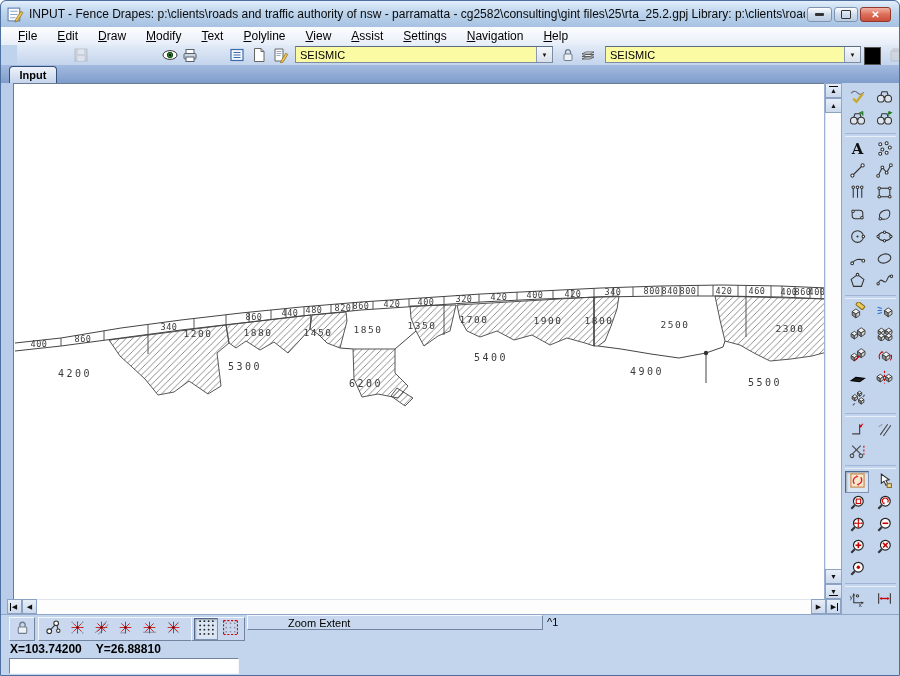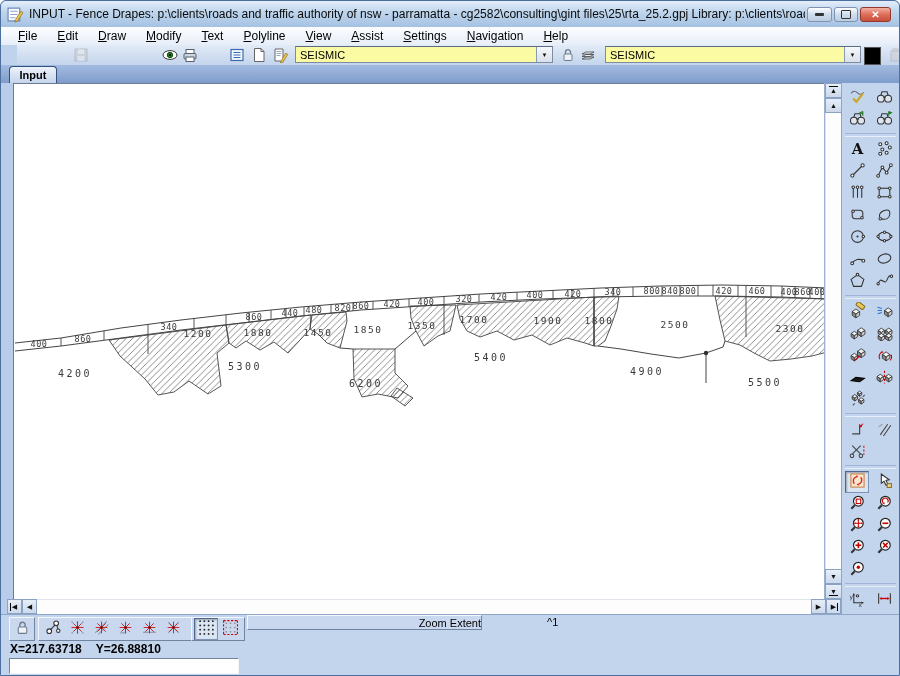--- a/index.html
+++ b/index.html
@@ -68,22 +68,22 @@
   .icon-cell{width:24px;height:22px;display:flex;align-items:center;justify-content:center;border:1px solid transparent;box-sizing:border-box;}
   .icon-cell svg{width:17px;height:17px;}
   .icon-cell.pressed{border:1px solid #7f94b5;border-top-color:#50678c;border-left-color:#50678c;
     background:#dbe6f5;box-shadow:inset 1px 1px 2px rgba(0,0,0,.3);}
   
   #bottom{position:absolute;left:0;top:613px;width:100%;height:61px;background:#c3d4ed;border-top:1px solid #8fa6c8;}
   .box3d{border:1px solid;border-color:#f3f7fc #70849f #70849f #f3f7fc;background:#c9d8ee;box-sizing:border-box;}
   #bt-lock{position:absolute;left:8px;top:2px;width:26px;height:24px;display:flex;align-items:center;justify-content:center;}
   #bt-group{position:absolute;left:37px;top:2px;height:24px;display:flex;align-items:center;padding:0 2px;}
   #bt-grid{position:absolute;left:190px;top:2px;height:24px;display:flex;align-items:center;padding:0 2px;}
-  #zoom-extent-box{position:absolute;left:246px;top:0px;width:235px;height:15px;
-    font-size:11px;color:#000;text-align:right;line-height:14px;padding-left:40px;}
+  #zoom-extent-box{position:absolute;left:246px;top:0px;width:296px;height:15px;
+    font-size:11px;color:#000;text-align:left;line-height:14px;padding-left:40px;}
   #scale-note{position:absolute;left:546px;top:1px;font-size:11px;color:#000;}
   #coords{position:absolute;left:9px;top:27px;font-size:12px;font-weight:bold;color:#000;}
   #coords span{margin-right:14px;}
   #cmdbox{position:absolute;left:8px;top:43px;width:228px;height:14px;background:#fff;
     border:1px solid #70849f;border-bottom-color:#f3f7fc;border-right-color:#f3f7fc;}
 </style>
 </head>
 <body>
 
 <div id="win">
@@ -802,19 +802,19 @@
                 <circle cx="12" cy="12" r=".8"></circle>
               </g>
               <path d="M1.5,1.5 v13 M14.5,1.5 v13" stroke="#c00" stroke-dasharray="2,1.5"></path>
               <path d="M1.5,1.5 h13 M1.5,14.5 h13" stroke="#c00" stroke-dasharray="2,1.5"></path>
             </svg></span>
         </span>
       </div>
     <div id="zoom-extent-box" class="box3d">Zoom Extent</div>
     <span id="scale-note">^1</span>
     <div id="coords">
-      <span>X=217.63718</span><span>Y=26.88810</span>
+      <span>X=103.74200</span><span>Y=26.88810</span>
     </div>
     <div id="cmdbox"></div>
 
   </div>
 
 </div>
 
 </body></html>

